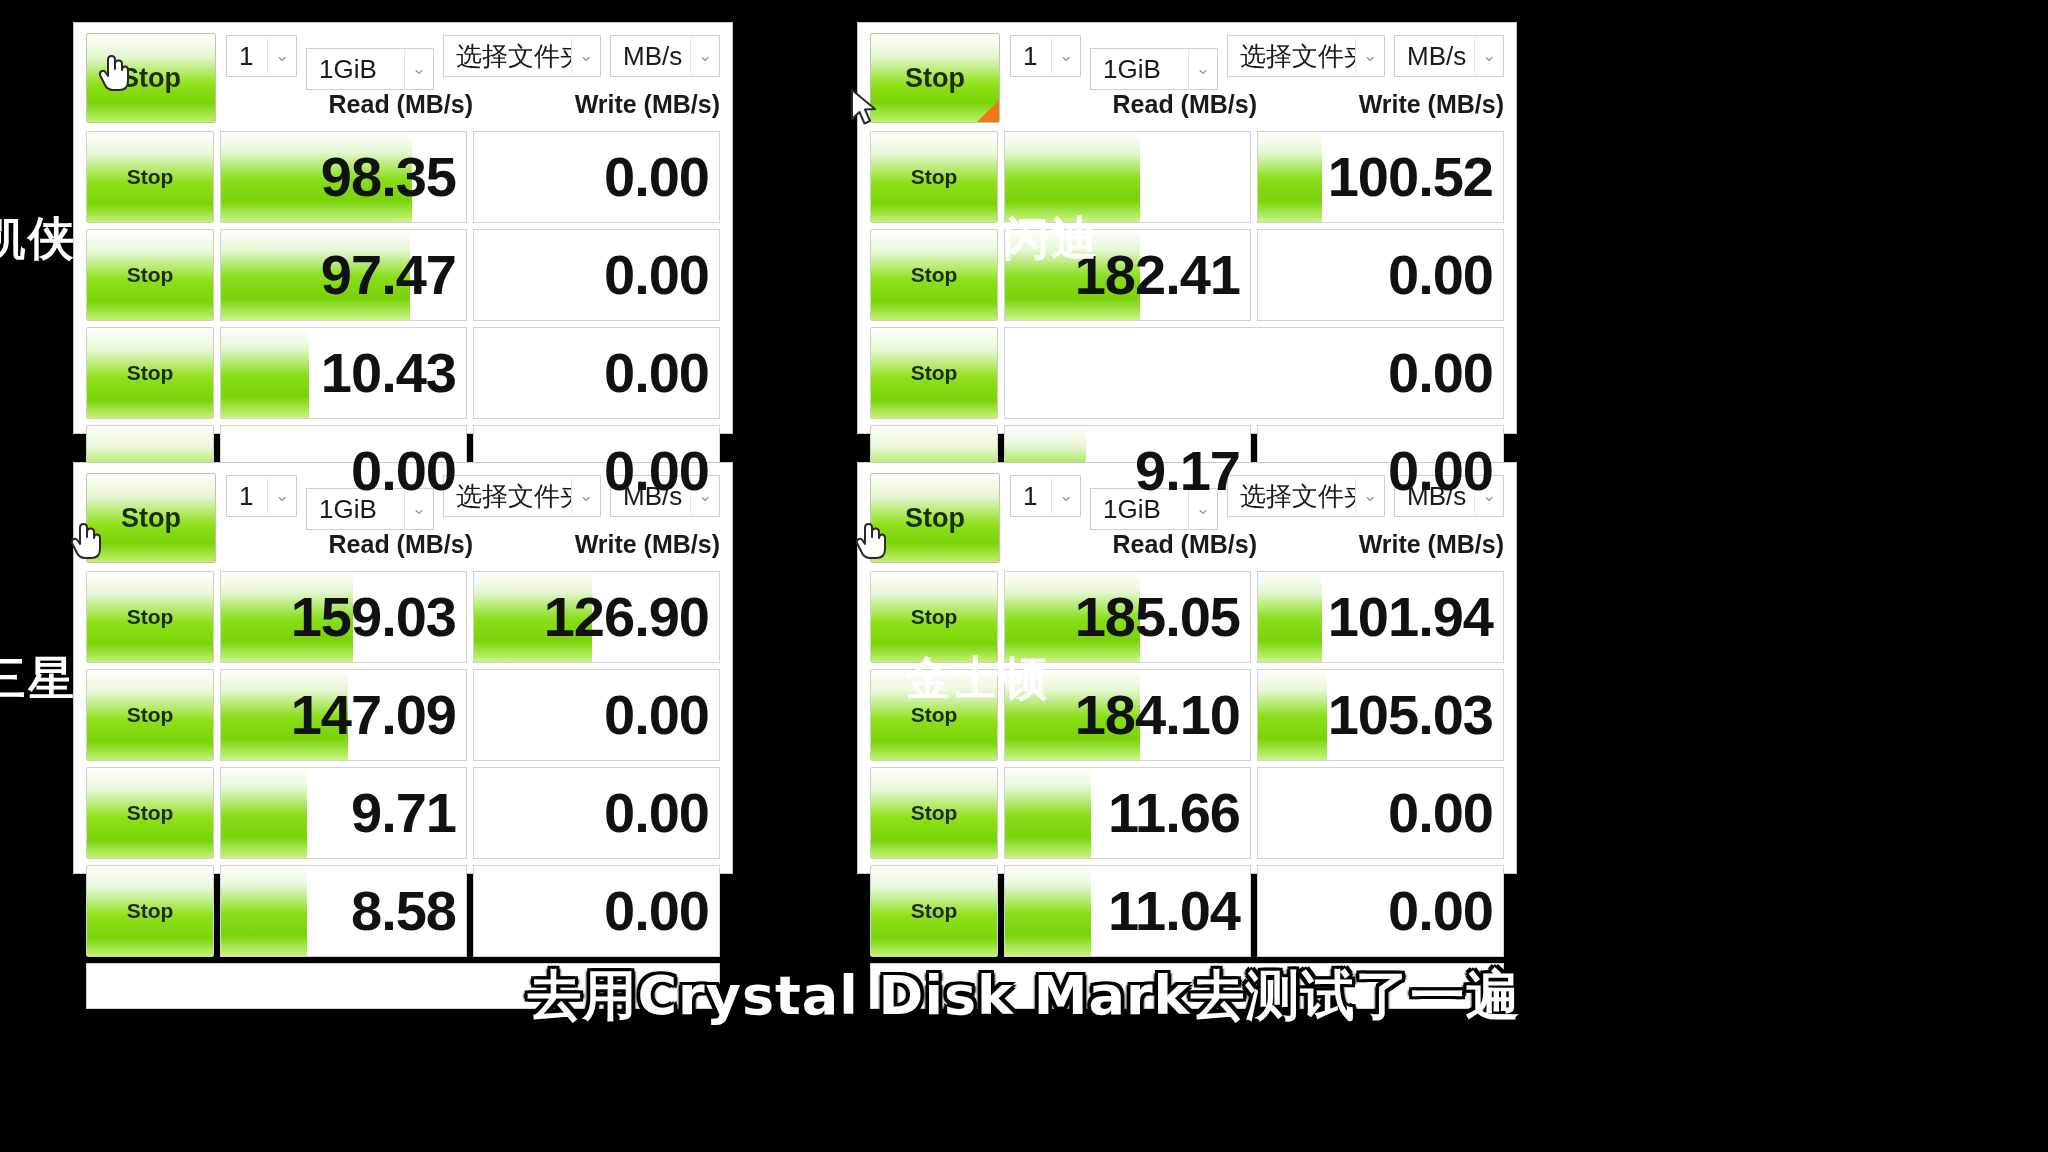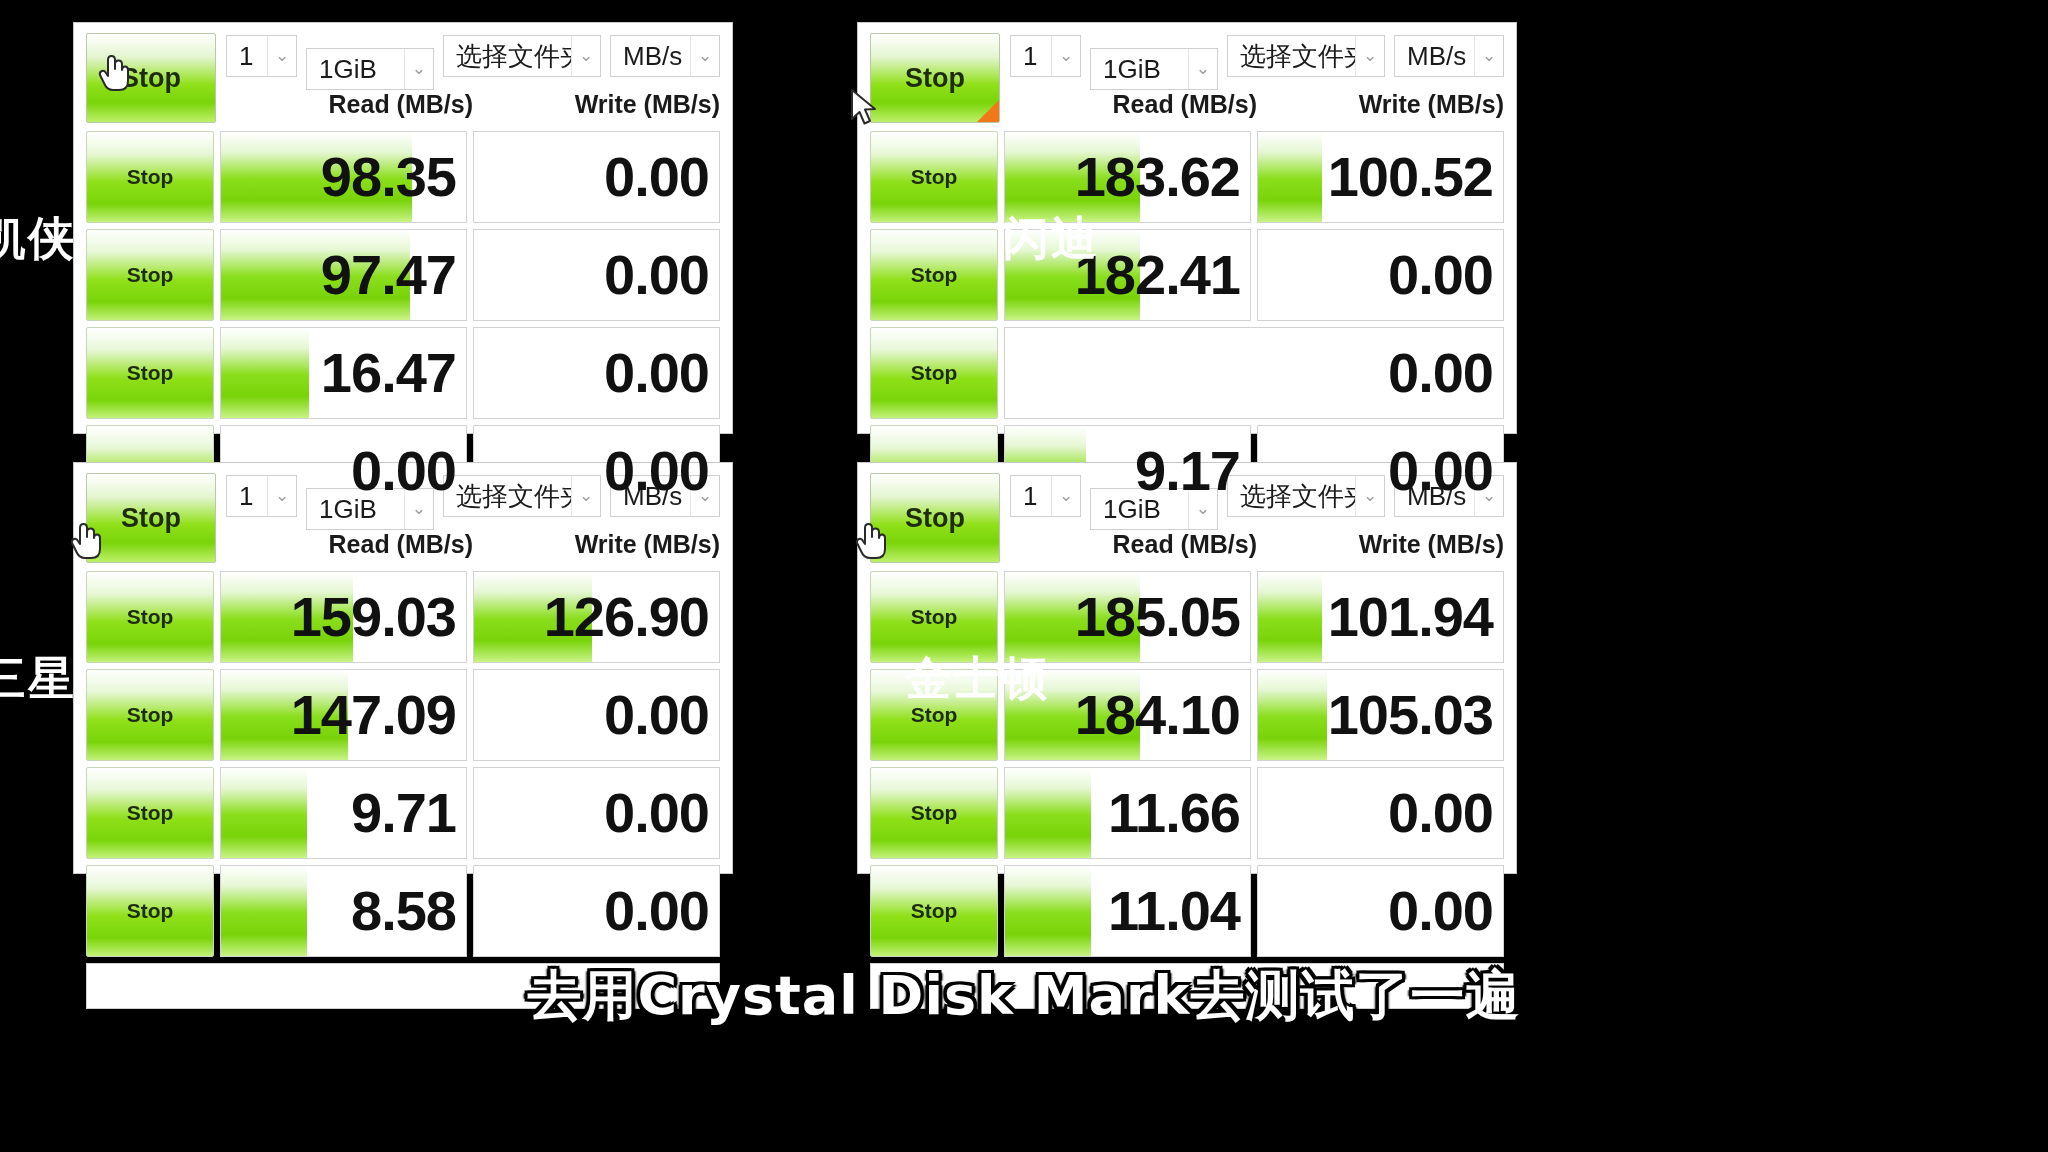--- a/index.html
+++ b/index.html
@@ -259,21 +259,21 @@
           <div class="cell">
             <span class="num">0.00</span>
           </div>
         </div>
         <div class="res-row">
           <div class="row-btn">
             <span>Stop</span>
           </div>
           <div class="cell">
             <div class="bar" style="width: 36%;"></div>
-            <span class="num">16.47</span>
+            <span class="num">10.43</span>
           </div>
           <div class="cell">
             <span class="num">0.00</span>
           </div>
         </div>
         <div class="res-row">
           <div class="row-btn">
             <span>Stop</span>
           </div>
           <div class="cell">
@@ -318,21 +318,20 @@
         </div>
       </div>
     </div>
     <div class="rows">
         <div class="res-row">
           <div class="row-btn">
             <span>Stop</span>
           </div>
           <div class="cell">
             <div class="bar" style="width: 55%;"></div>
-            <span class="num">183.62</span>
           </div>
           <div class="cell">
             <div class="bar" style="width: 26%;"></div>
             <span class="num">100.52</span>
           </div>
         </div>
         <div class="res-row">
           <div class="row-btn">
             <span>Stop</span>
           </div>

